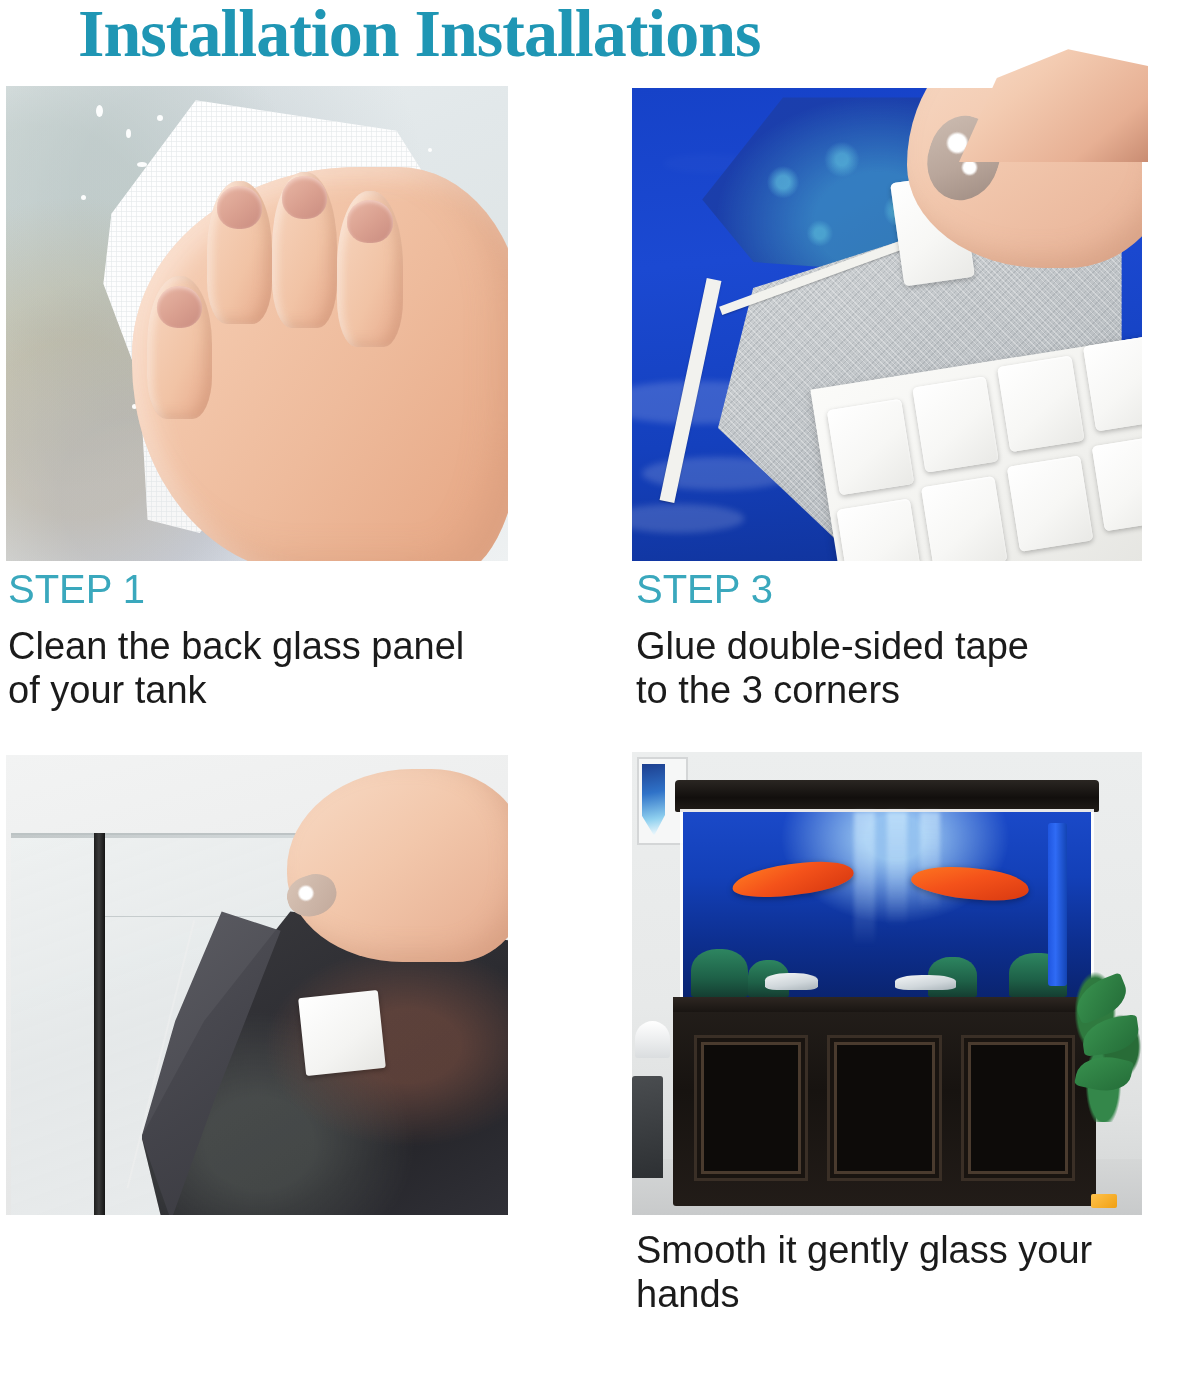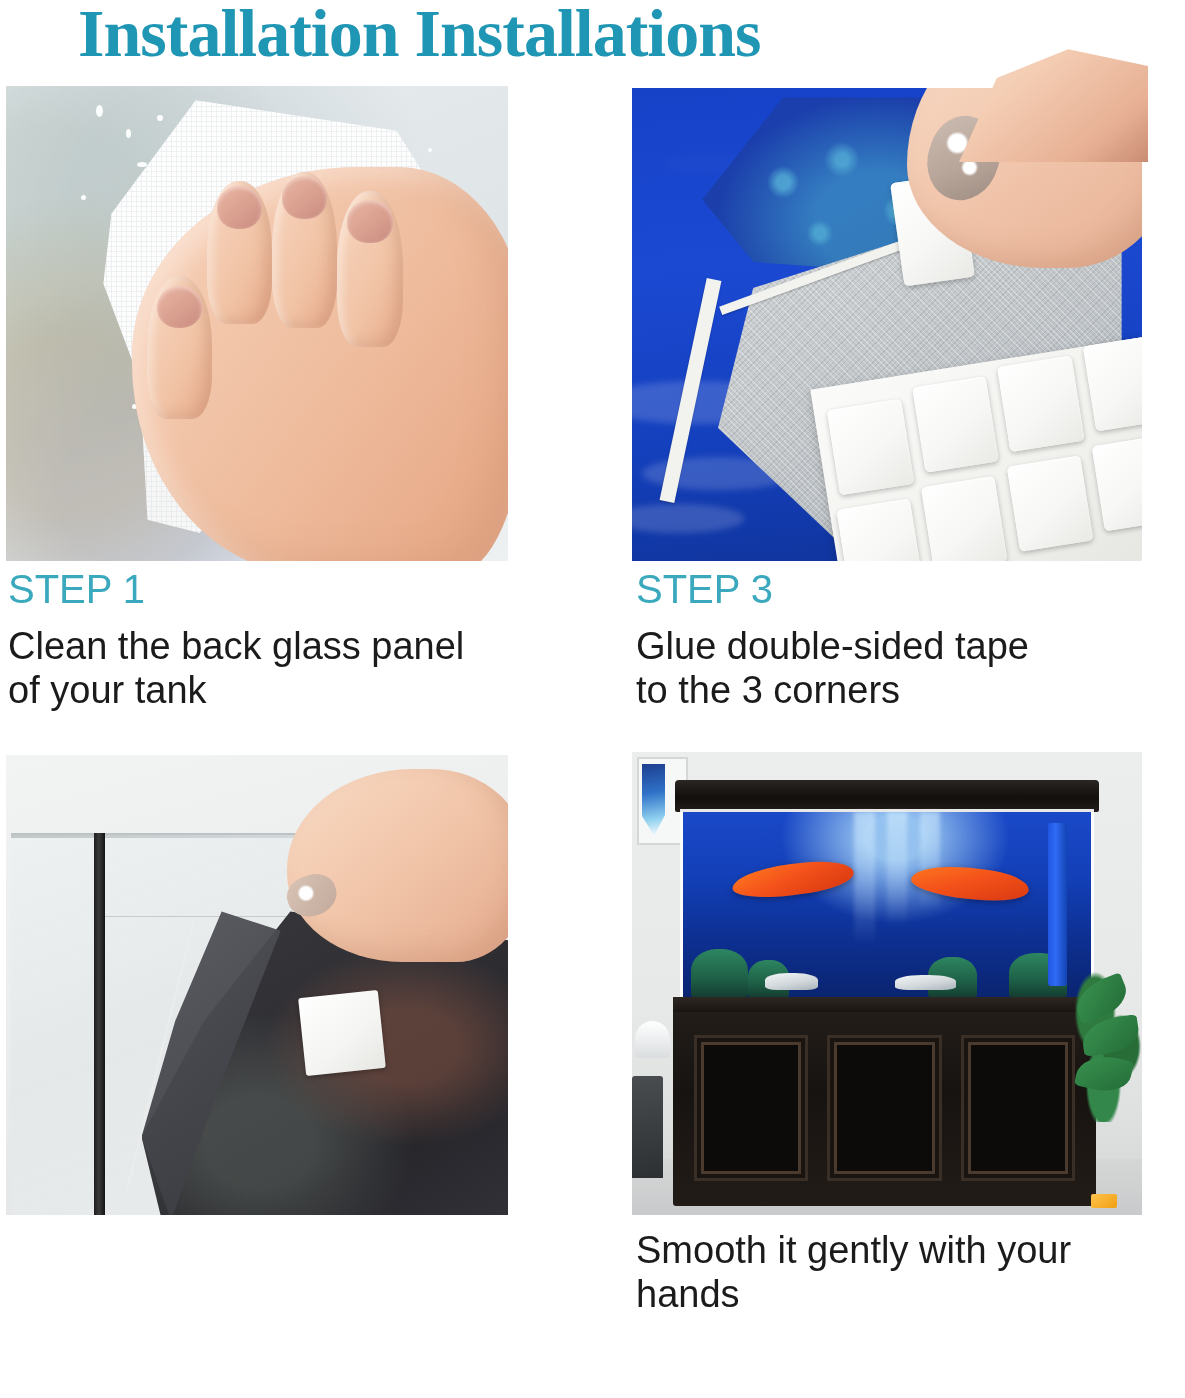--- a/index.html
+++ b/index.html
@@ -481,17 +481,17 @@
         <div class="leaf" style="left:4%;top:10%;width:66%;height:22%;transform:rotate(-22deg);"></div>
         <div class="leaf" style="left:14%;top:34%;width:70%;height:22%;transform:rotate(-8deg);"></div>
         <div class="leaf" style="left:8%;top:58%;width:66%;height:22%;transform:rotate(12deg);"></div>
       </div>
 
       <div class="orangechip"></div>
     </div>
   </div>
 
   <div class="caption k4">
-    <div class="step-body">Smooth it gently with your
+    <div class="step-body">Smooth it gently glass your
 hands</div>
   </div>
 
 </div>
 
 </body></html>

